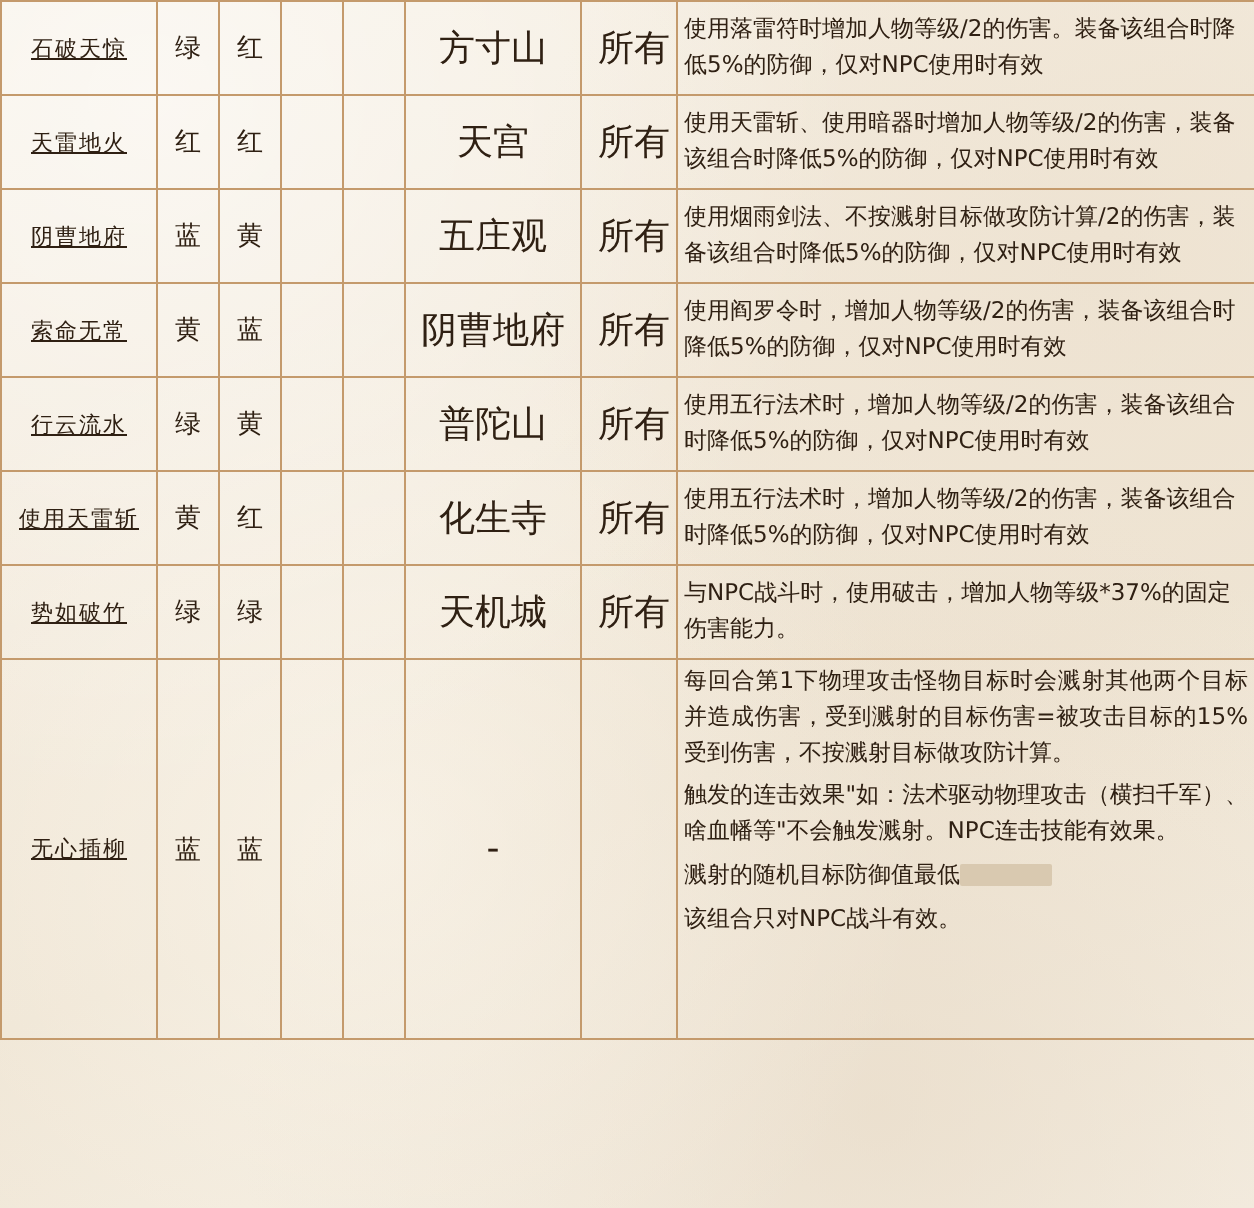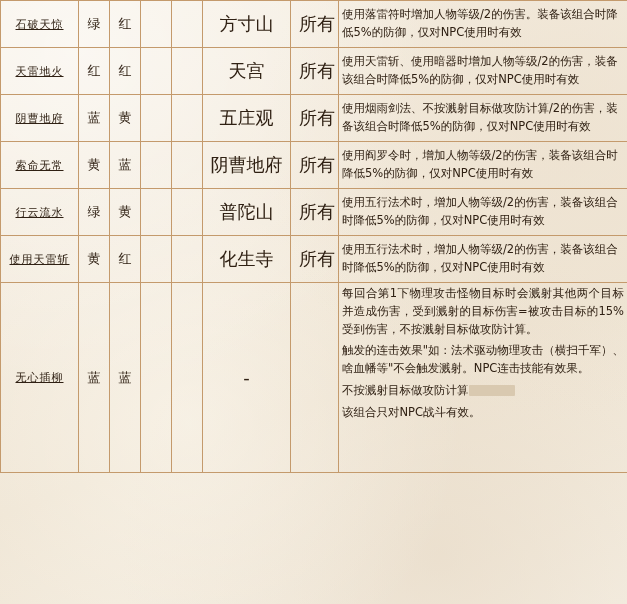--- a/index.html
+++ b/index.html
@@ -171,30 +171,40 @@
       <tr style="height:47px;">
         <td class="name">使用天雷斩</td>
         <td class="attr">黄</td>
         <td class="attr">红</td>
         <td class="blank"></td>
         <td class="blank"></td>
         <td class="place">化生寺</td>
         <td class="race">所有</td>
         <td class="desc desc-center">使用五行法术时，增加人物等级/2的伤害，装备该组合时降低5%的防御，仅对NPC使用时有效</td>
       </tr>
+      <tr style="height:47px;">
+        <td class="name">势如破竹</td>
+        <td class="attr">绿</td>
+        <td class="attr">绿</td>
+        <td class="blank"></td>
+        <td class="blank"></td>
+        <td class="place">天机城</td>
+        <td class="race">所有</td>
+        <td class="desc desc-center">与NPC战斗时，使用破击，增加人物等级*37%的固定伤害能力。</td>
+      </tr>
       <tr style="height:190px;">
         <td class="name">无心插柳</td>
         <td class="attr">蓝</td>
         <td class="attr">蓝</td>
         <td class="blank"></td>
         <td class="blank"></td>
         <td class="place">-</td>
         <td class="race"></td>
         <td class="desc center-ish" style="vertical-align:top;">
           <p class="desc-p">每回合第1下物理攻击怪物目标时会溅射其他两个目标并造成伤害，受到溅射的目标伤害=被攻击目标的15%受到伤害，不按溅射目标做攻防计算。</p>
           <p class="desc-p">触发的连击效果"如：法术驱动物理攻击（横扫千军）、啥血幡等"不会触发溅射。NPC连击技能有效果。</p>
-          <p class="desc-p"><span>不按溅射目标做攻防计算</span><span class="redact"></span></p>
+          <p class="desc-p"><span>溅射的随机目标防御值最低</span><span class="redact"></span></p>
           <p class="desc-p">该组合只对NPC战斗有效。</p>
         </td>
       </tr>
     </tbody>
   </table>
 </div>
 
 </body></html>

